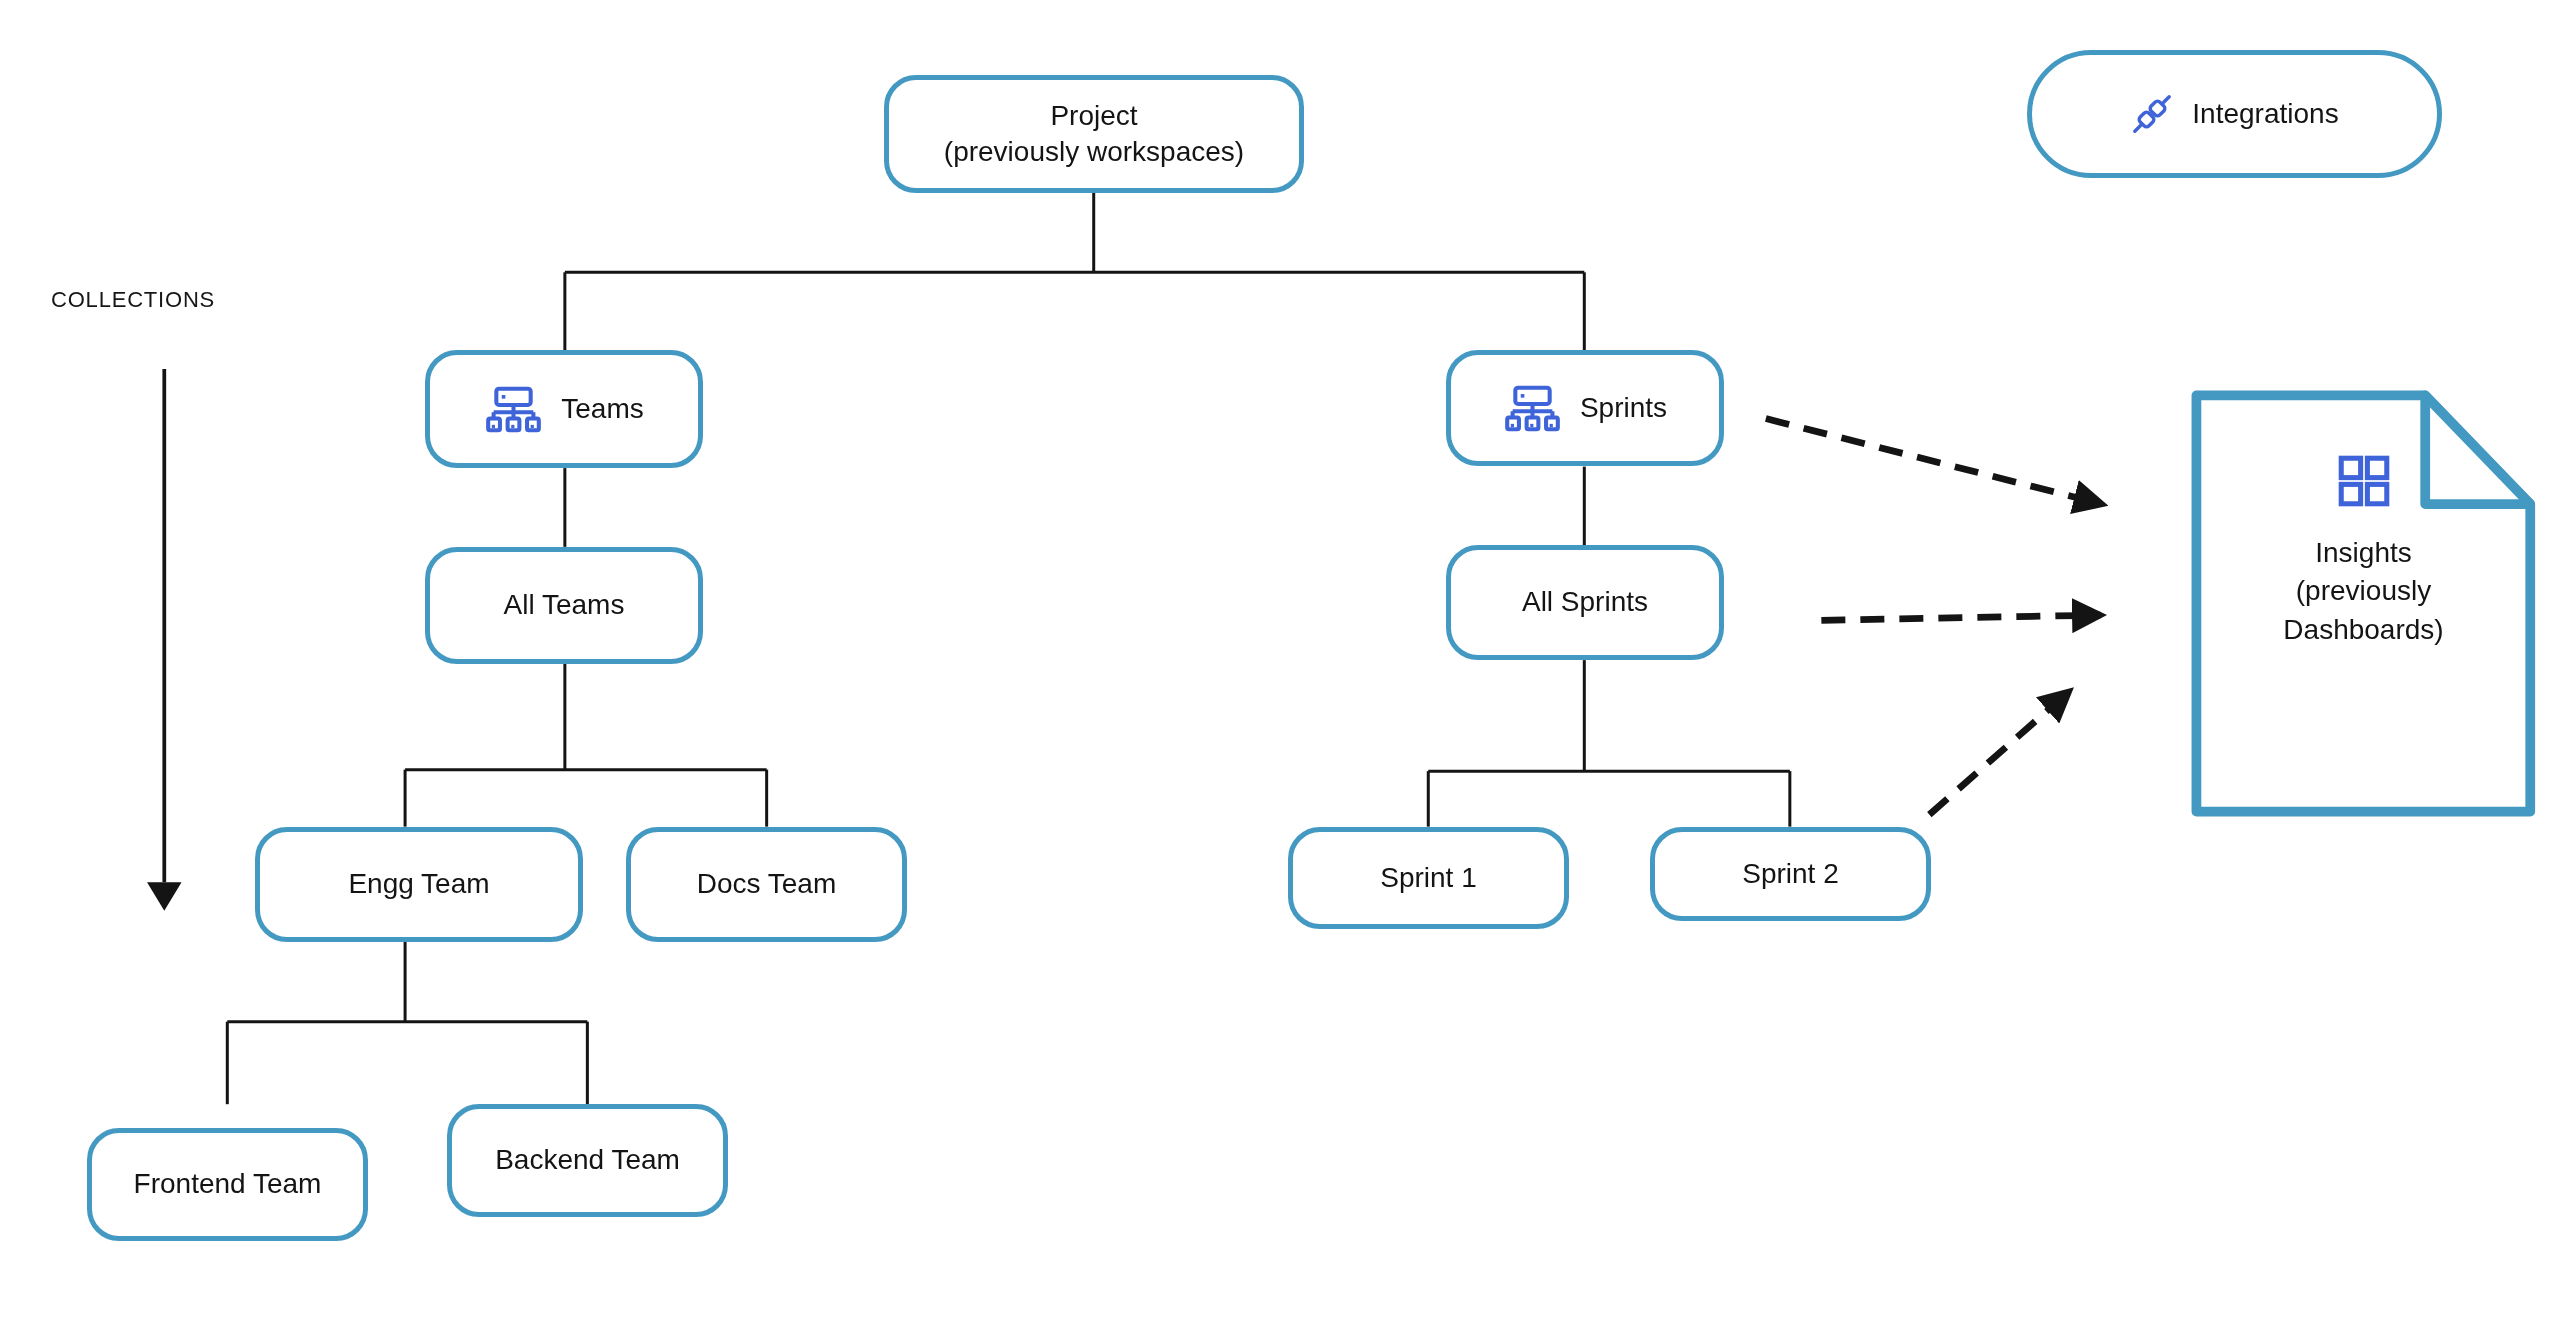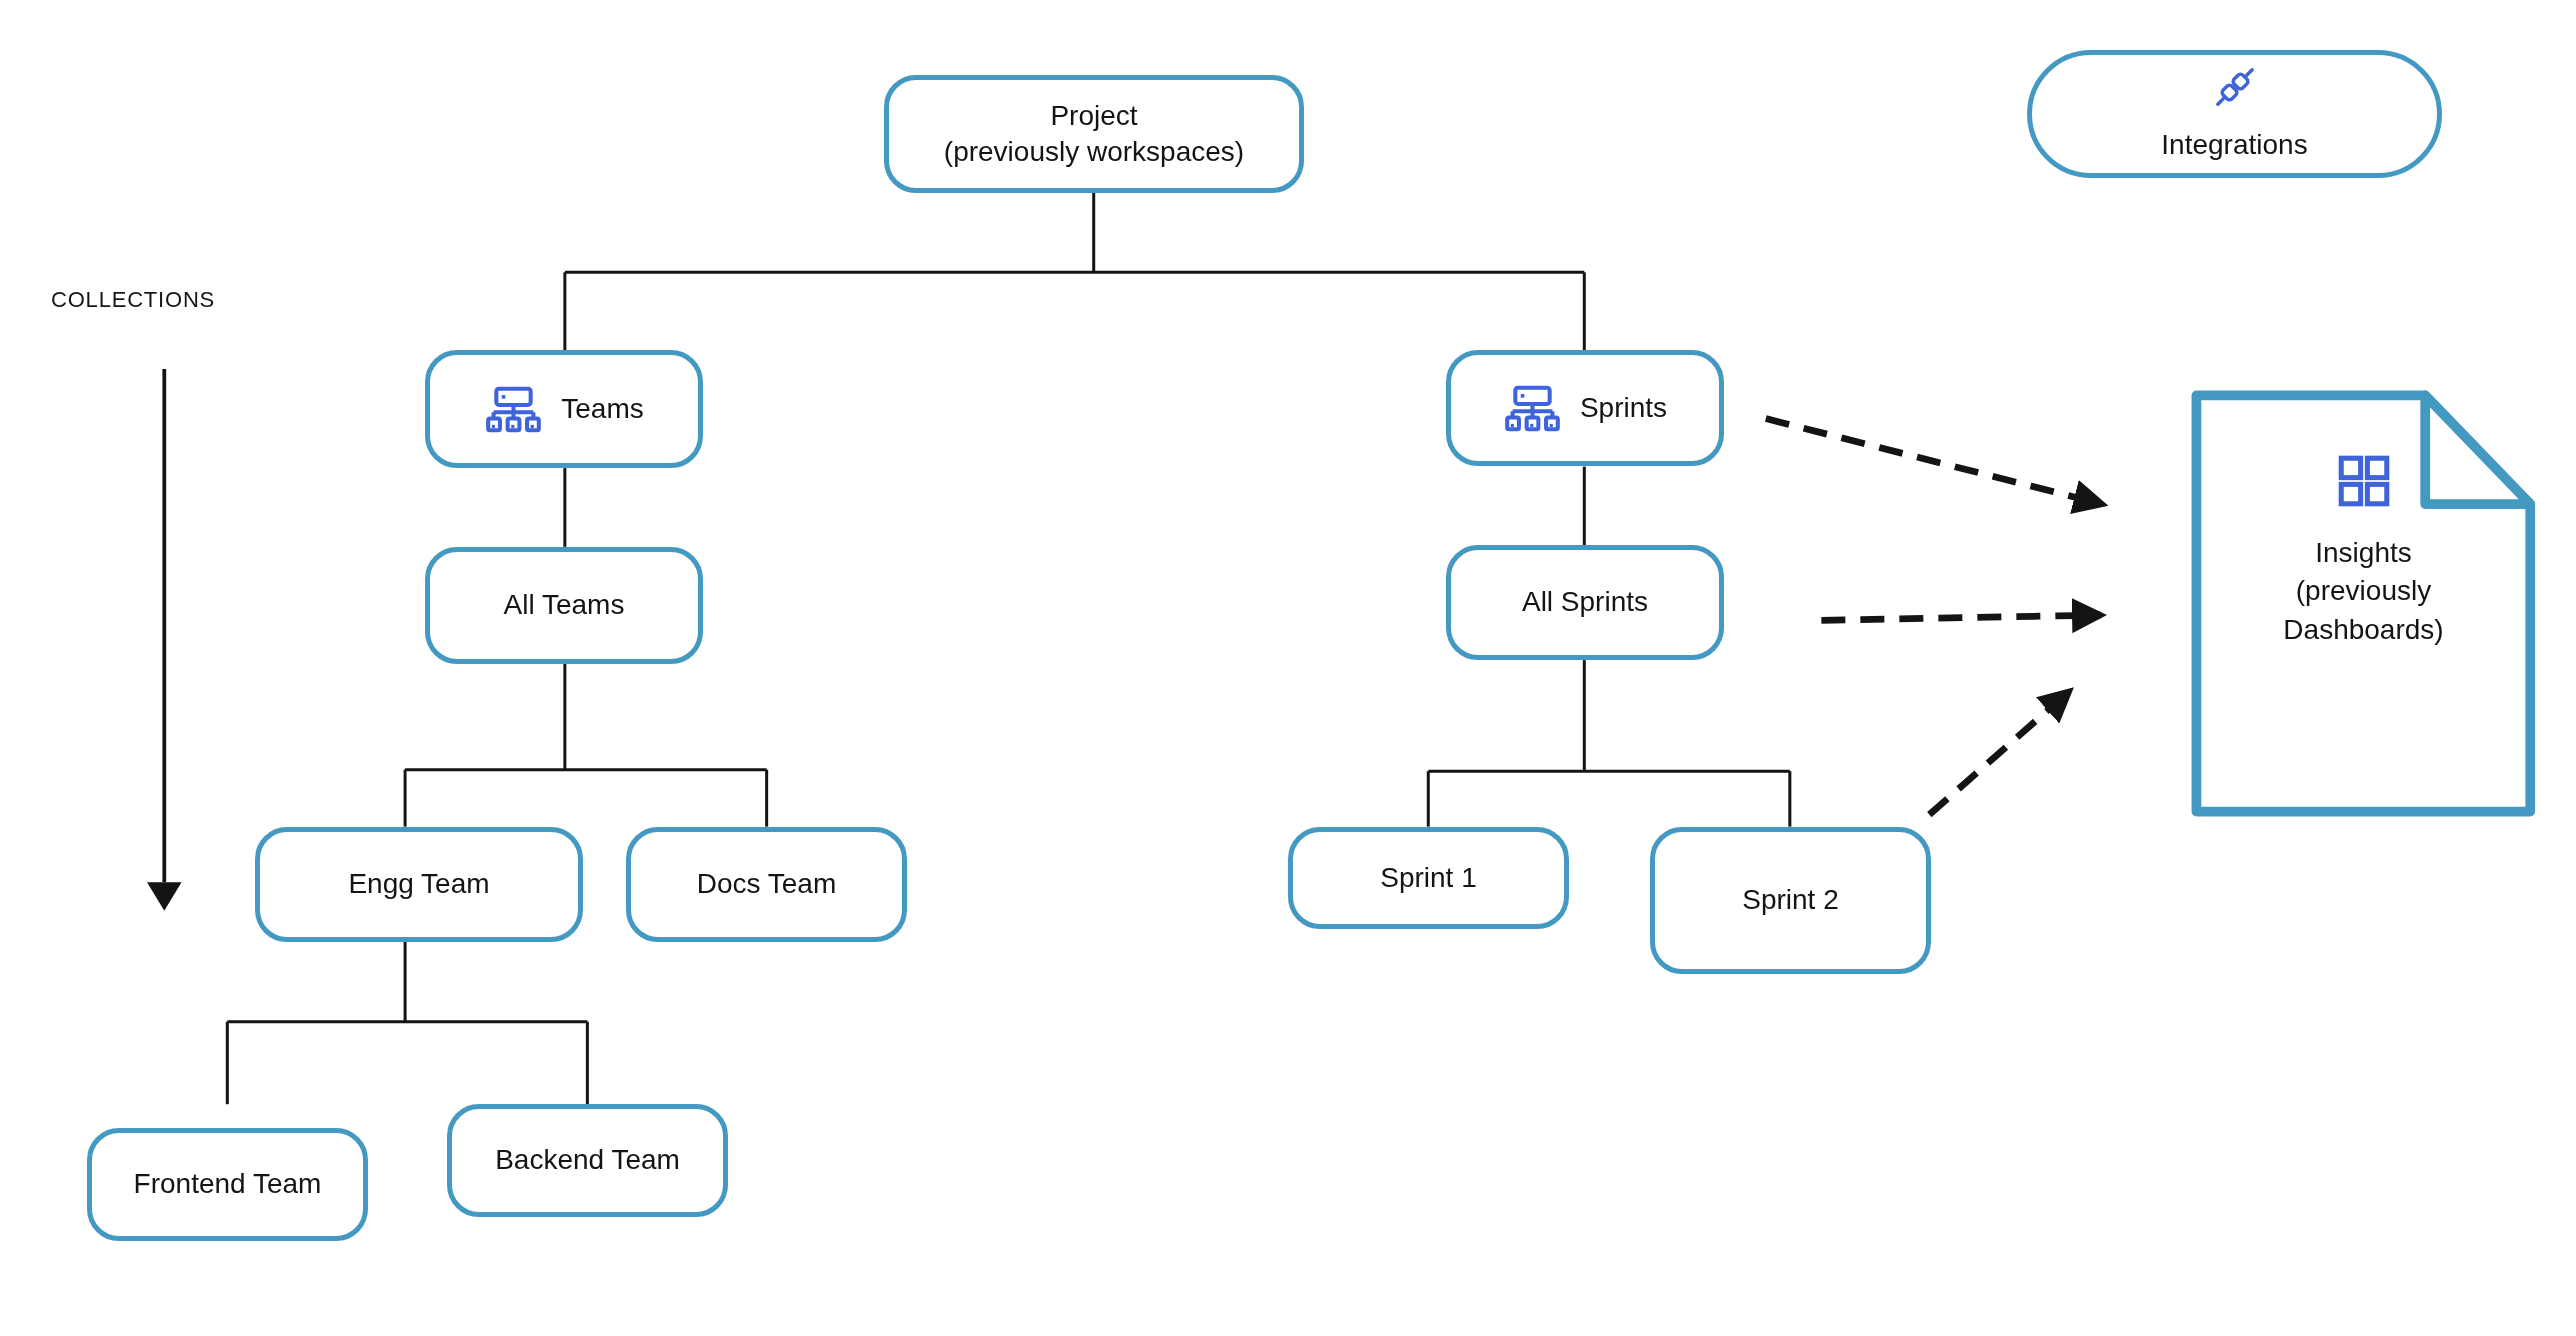--- a/index.html
+++ b/index.html
@@ -30,32 +30,32 @@
     display: flex;
     align-items: center;
     justify-content: center;
     gap: 18px;
     font-size: 28px;
     color: #141414;
     text-align: center;
     line-height: 1.3;
     box-sizing: border-box;
   }
-  .pill { border-radius: 71px; flex-direction: column; }
+  .pill { border-radius: 71px; }
 
   #box-project      { left: 884px; top: 75px;  width: 420px; height: 118px; }
   #box-integrations { left: 2027px; top: 50px;   width: 415px; height: 128px; }
   #box-teams        { left: 425px;  top: 350px;  width: 278px; height: 118px; }
   #box-sprints      { left: 1446px; top: 350px;  width: 278px; height: 116px; }
   #box-all-teams    { left: 425px;  top: 547px;  width: 278px; height: 117px; }
   #box-all-sprints  { left: 1446px; top: 545px;  width: 278px; height: 115px; }
   #box-engg-team    { left: 255px;  top: 827px; width: 328px; height: 115px; }
   #box-docs-team    { left: 626px;  top: 827px; width: 281px; height: 115px; }
   #box-sprint-1     { left: 1288px; top: 827px; width: 281px; height: 102px; }
-  #box-sprint-2     { left: 1650px; top: 827px; width: 281px; height: 147px; }
+  #box-sprint-2     { left: 1650px; top: 827px; width: 281px; height: 94px; }
   #box-frontend-team{ left: 87px;  top: 1104px; width: 281px; height: 113px; margin-top: 24px; }
   #box-backend-team { left: 447px;  top: 1104px; width: 281px; height: 113px; }
 
   .collections-label {
     position: absolute;
     left: 51px;
     top: 287px;
     font-size: 22px;
     letter-spacing: 0.8px;
     color: #161616;

